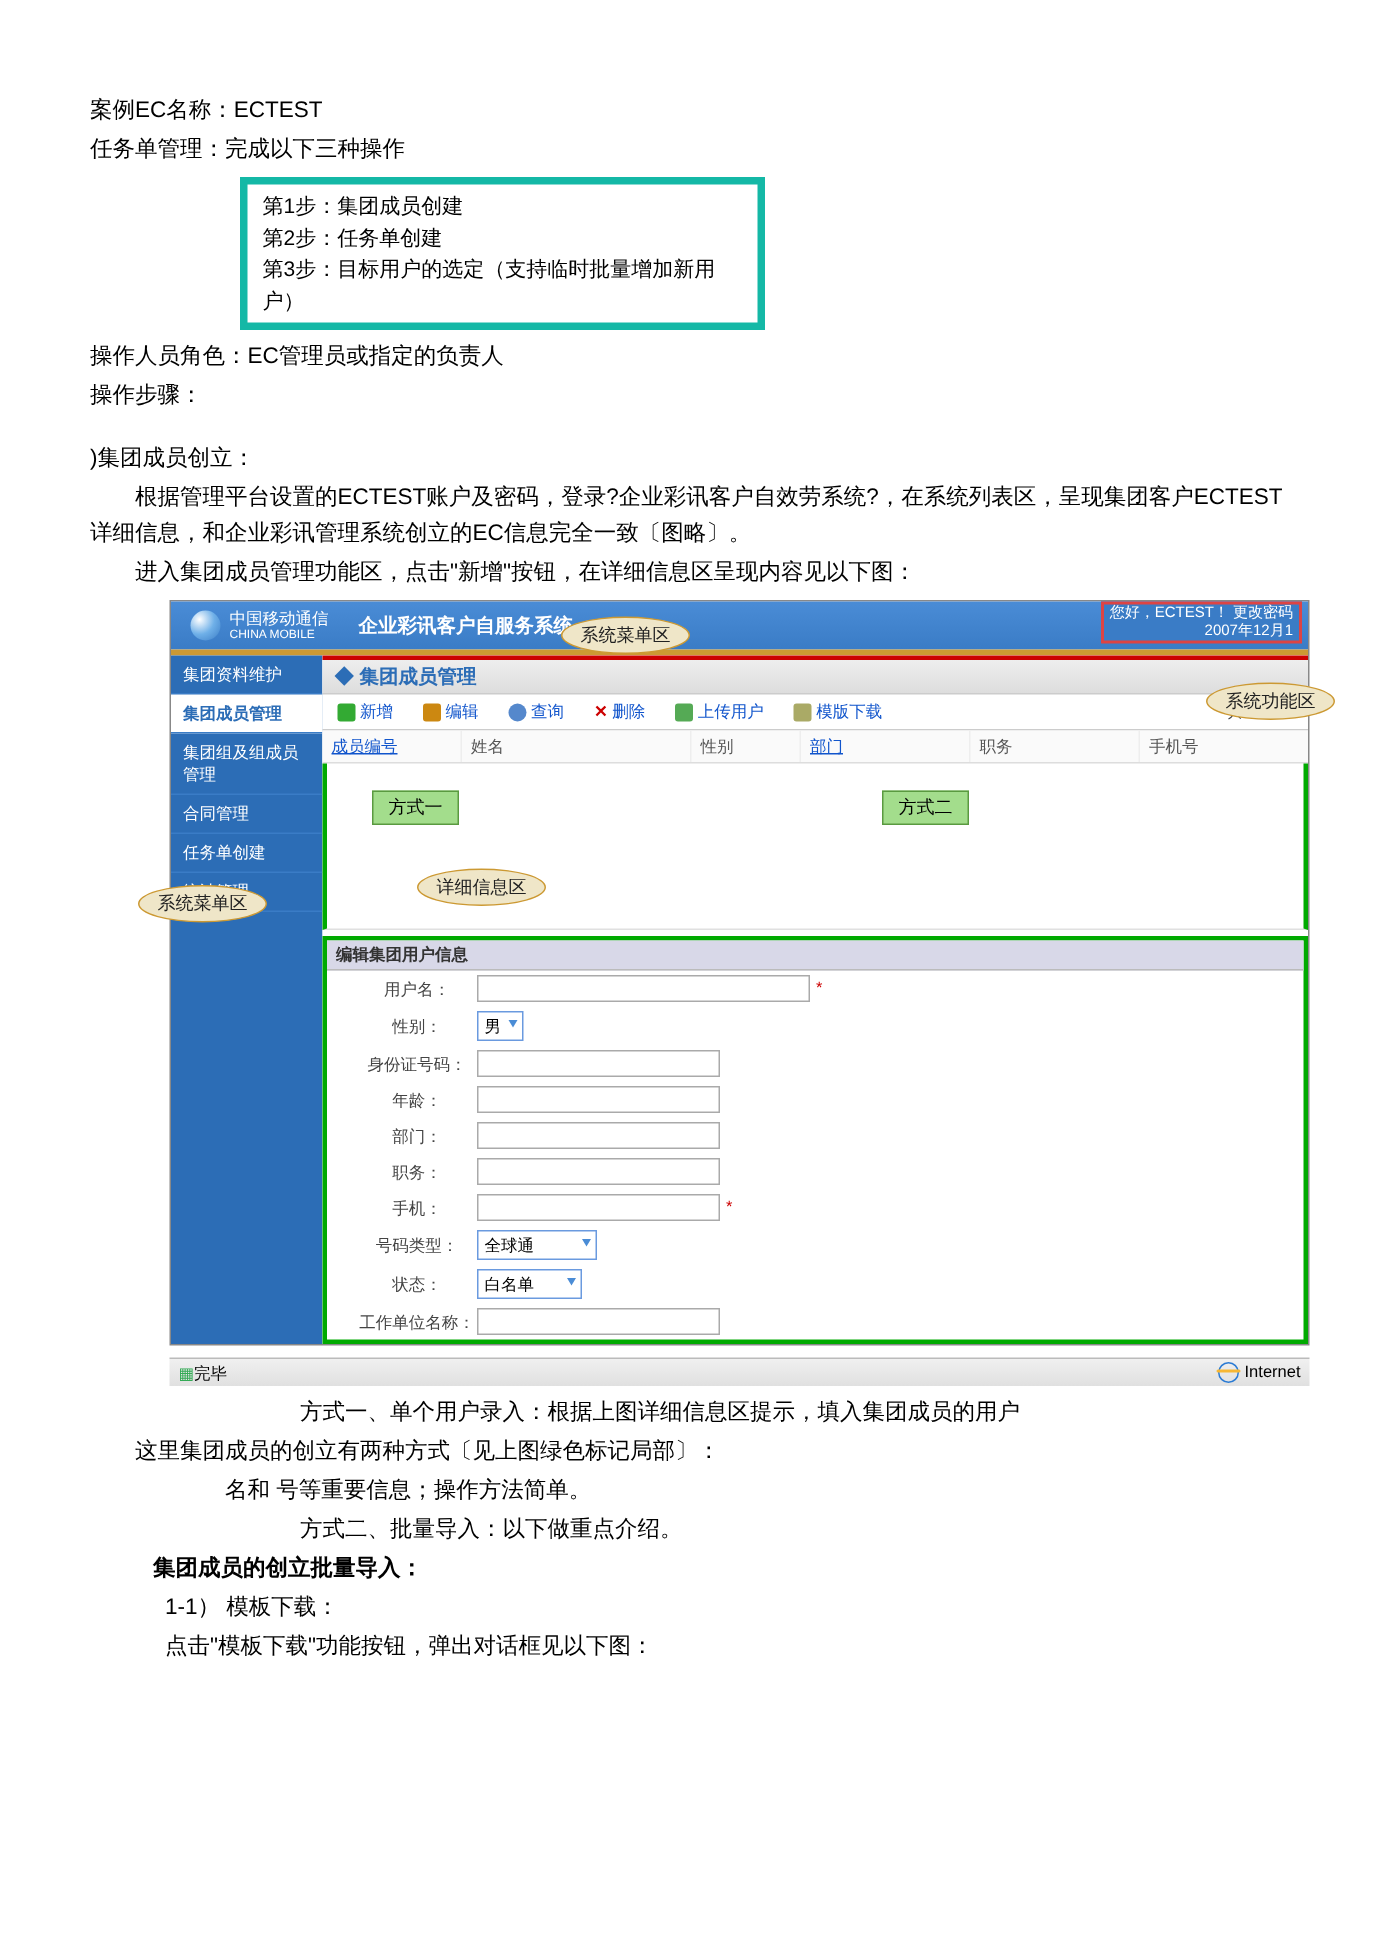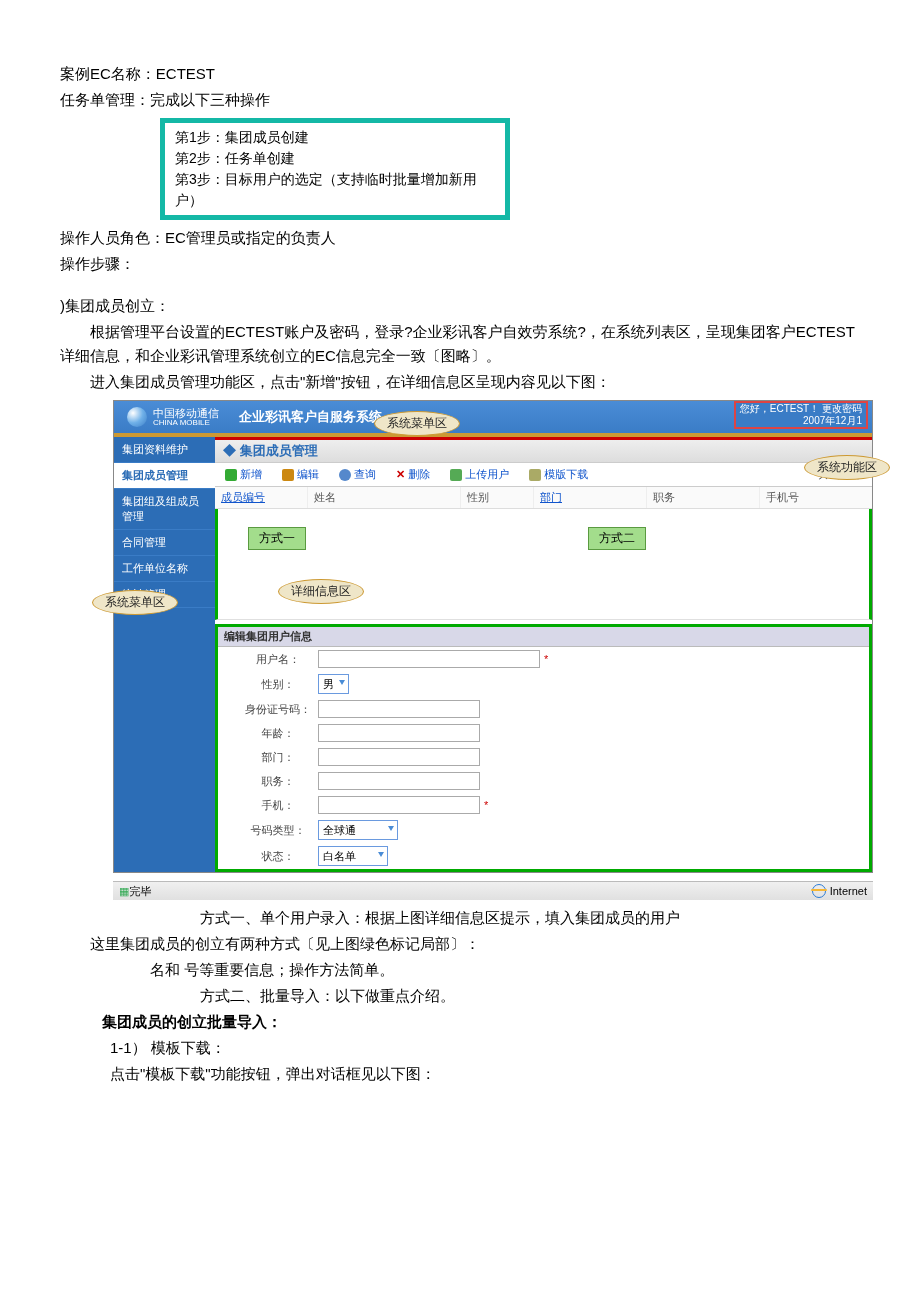--- a/index.html
+++ b/index.html
@@ -292,21 +292,21 @@
 
       <div class="app-body">
 
         <div class="callout" style="right:-18px; top:18px;">系统功能区</div>
 
         <div class="sidebar">
           <div class="sidebar-item">集团资料维护</div>
           <div class="sidebar-item active">集团成员管理</div>
           <div class="sidebar-item">集团组及组成员管理</div>
           <div class="sidebar-item">合同管理</div>
-          <div class="sidebar-item">工作单位名称</div>
+          <div class="sidebar-item">任务单创建</div>
           <div class="sidebar-item">统计管理</div>
         </div>
 
         <div class="main-panel">
           <div class="panel-title">◆ <span>集团成员管理</span></div>
           <div class="toolbar">
             <span class="tb-btn">
                 <span class="ico ico-add"></span>
                 <span>新增</span>
               </span>
@@ -380,20 +380,24 @@
               <span class="req">*</span>
             </div>
             <div class="form-row">
               <span class="flabel">号码类型：</span>
               <span class="fselect" style="width:60px;">全球通</span>
             </div>
             <div class="form-row">
               <span class="flabel">状态：</span>
               <span class="fselect" style="width:50px;">白名单</span>
             </div>
+            <div class="form-row">
+              <span class="flabel">工作单位名称：</span>
+              <span class="finput"></span>
+            </div>
           </div>
         </div>
       </div>
     </div>
 
     <div class="callout" style="left:-8px; top:190px;">系统菜单区</div>
 
     <div class="statusbar">
       <span style="color:#3a5;">▦</span>
       <span>完毕</span>

